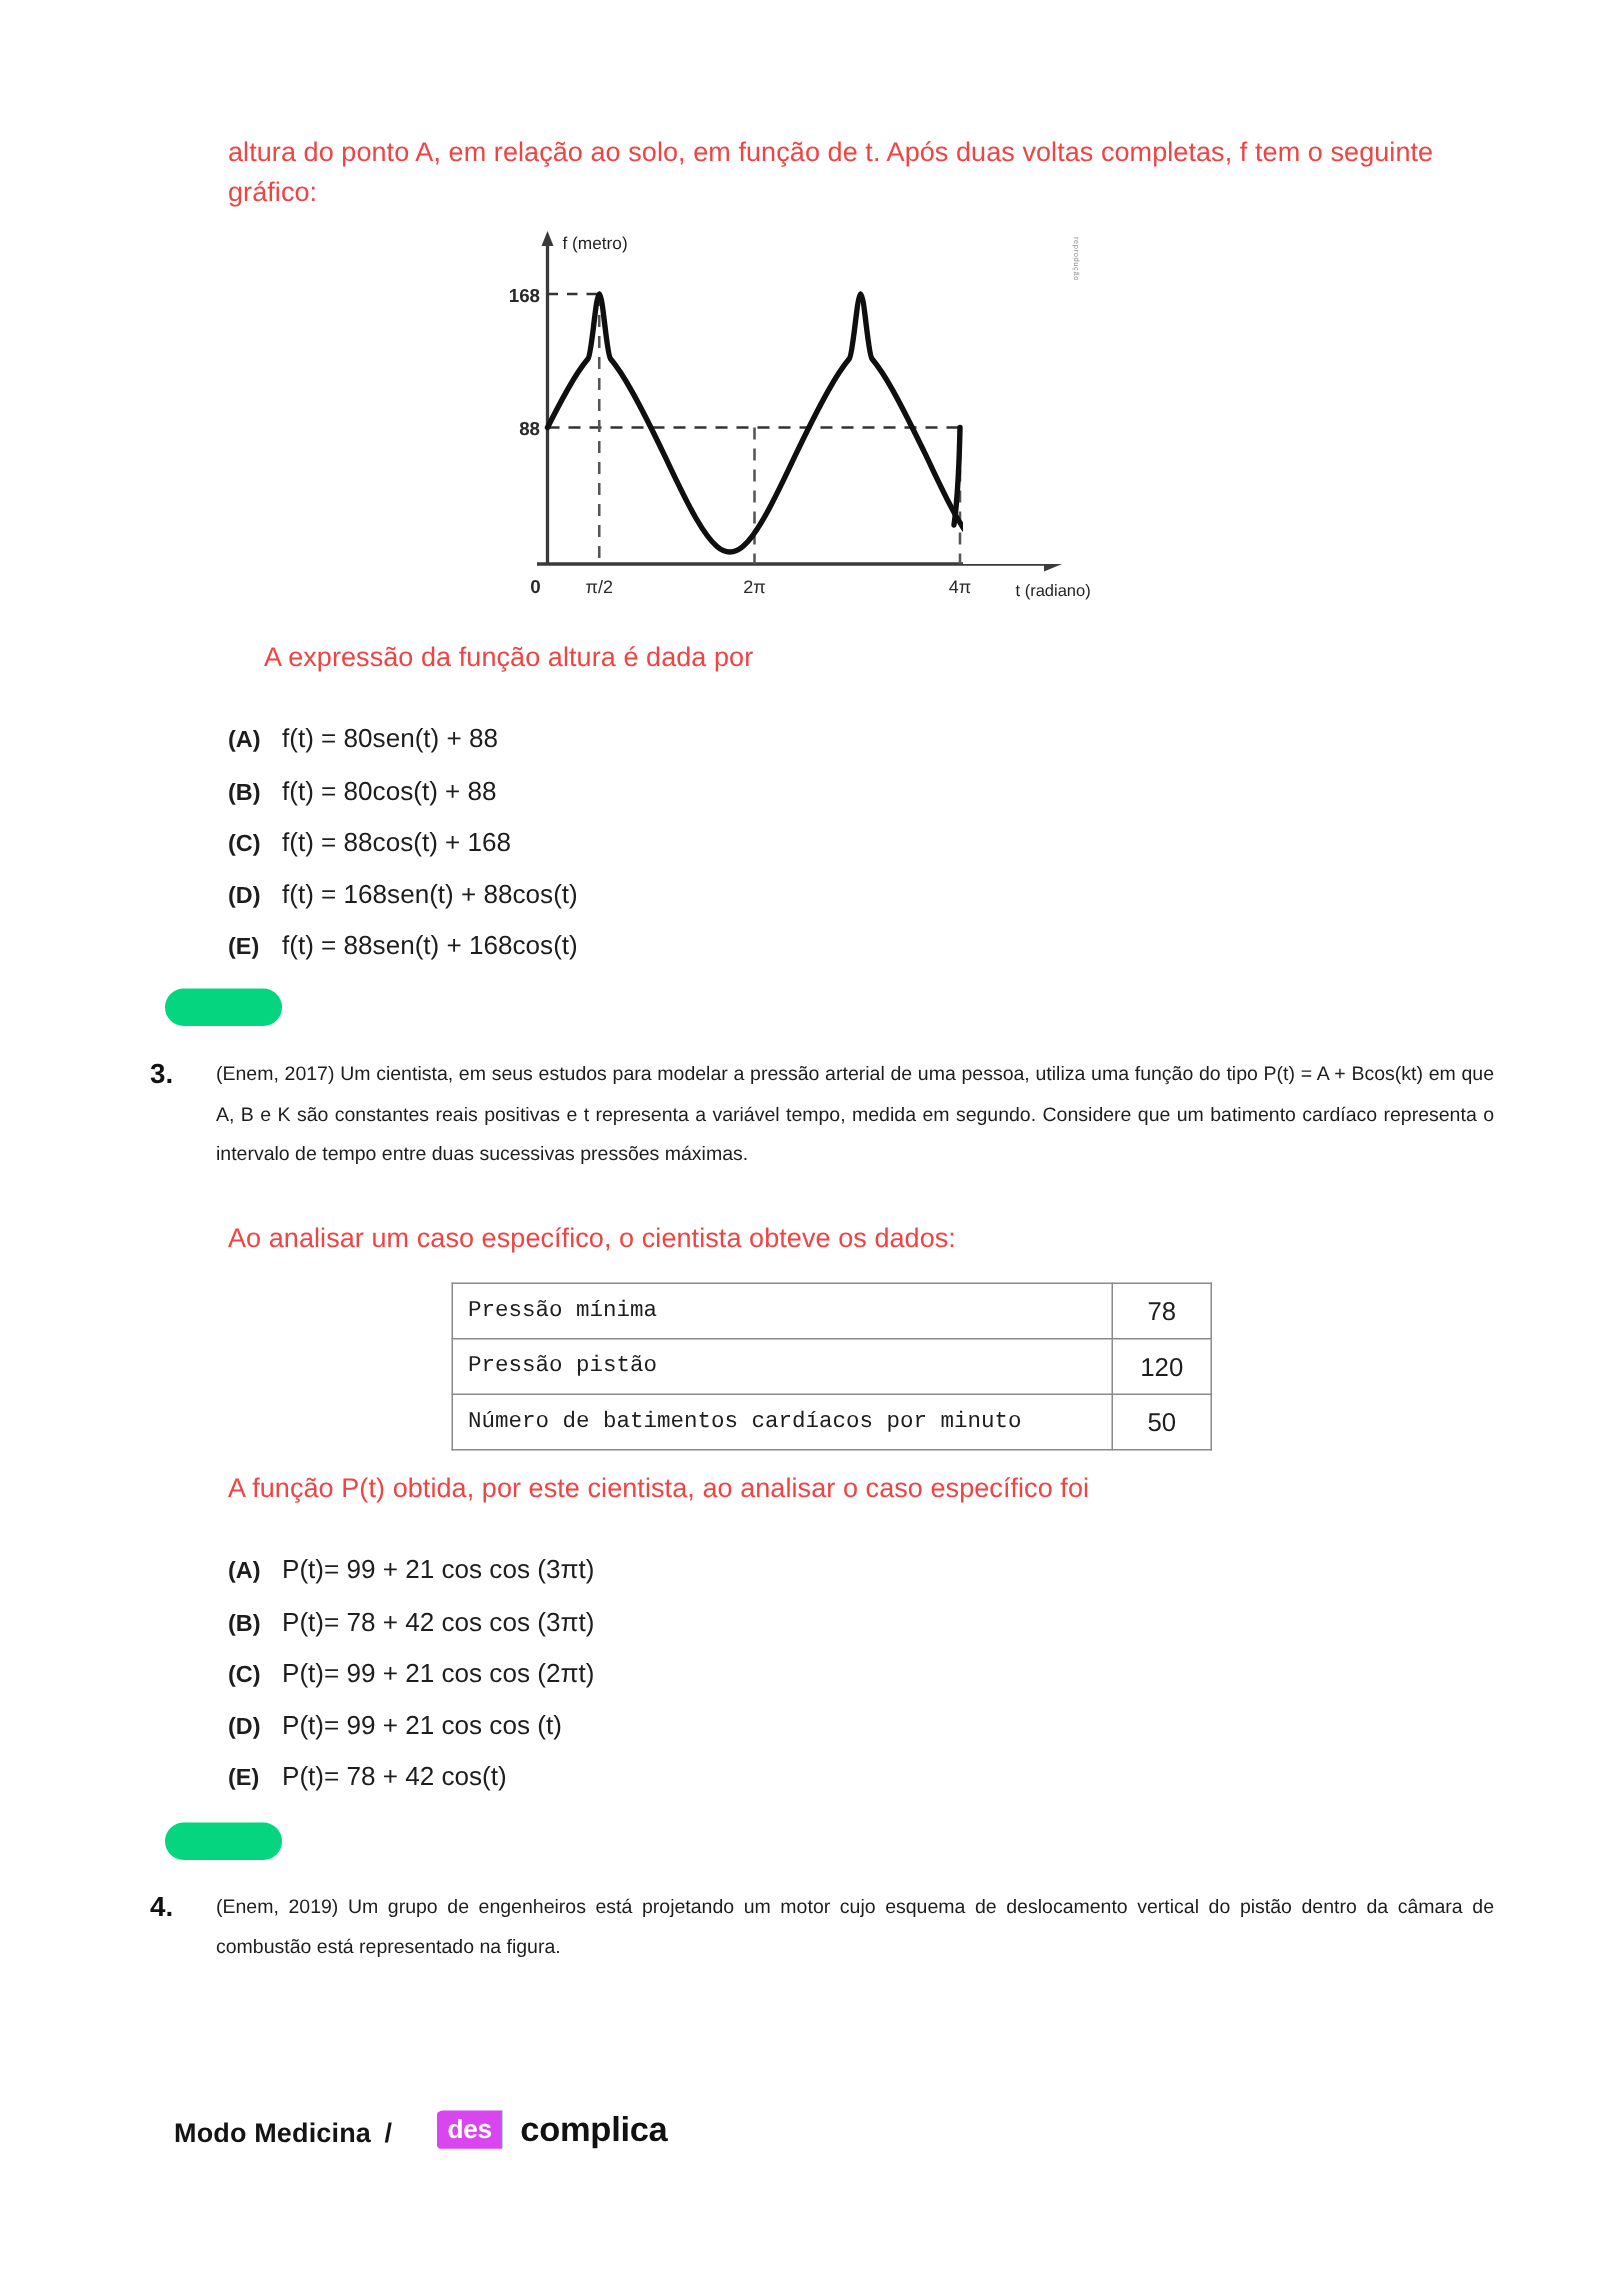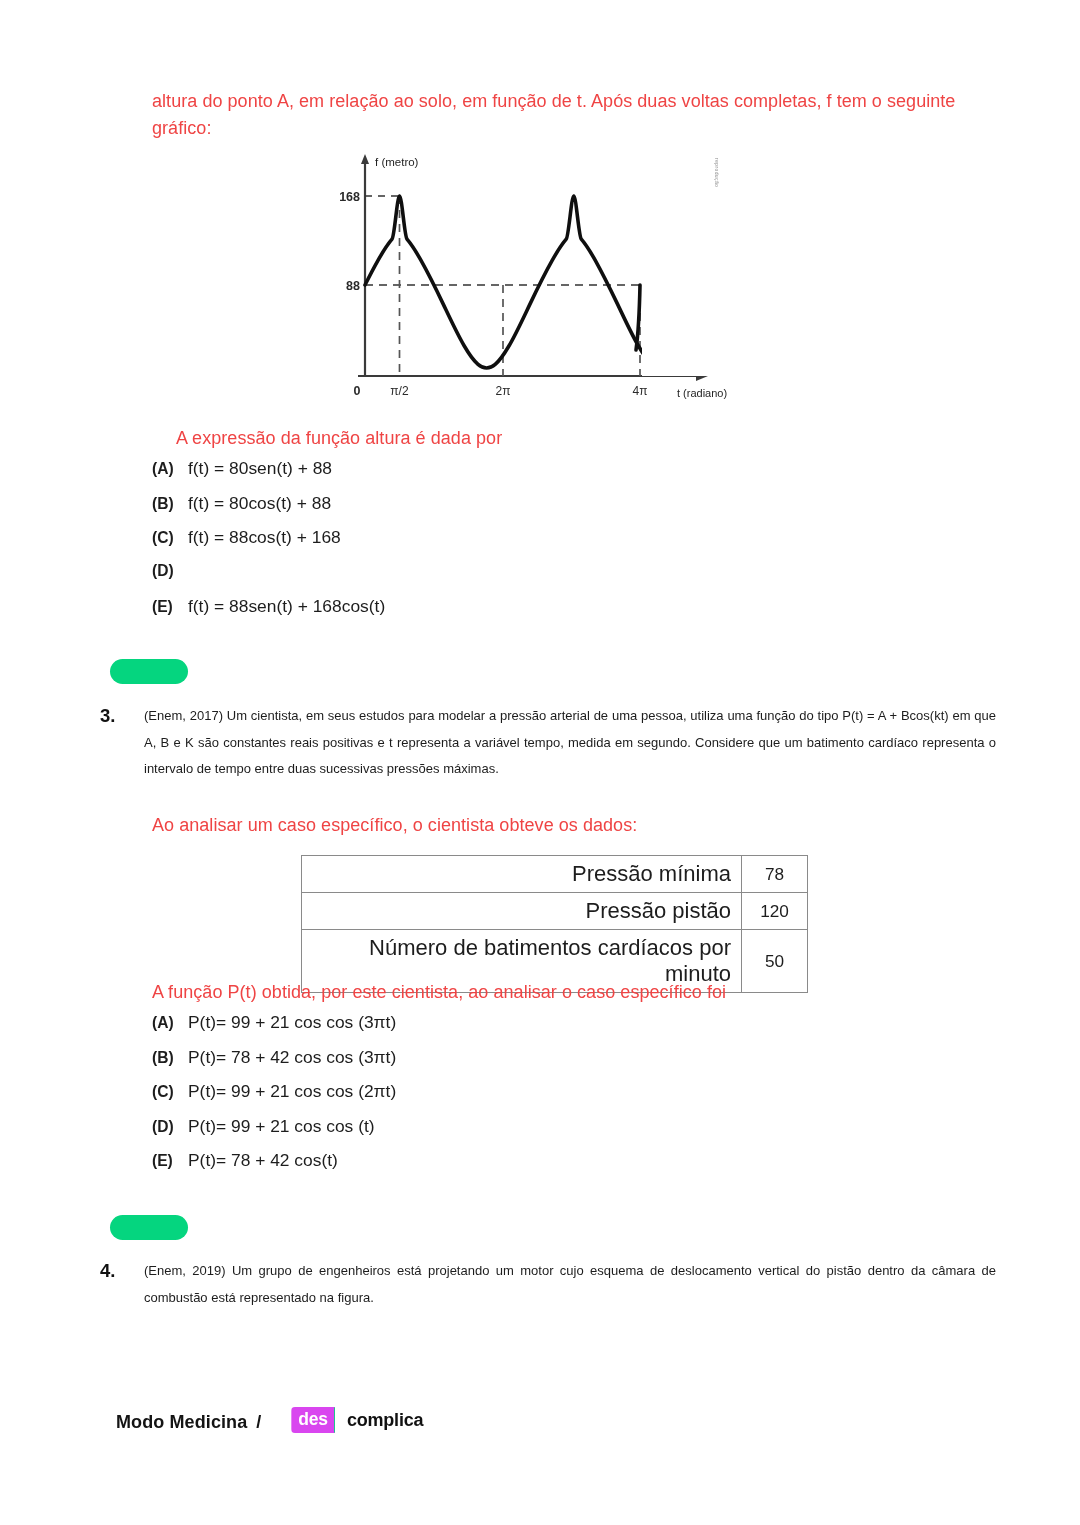--- a/index.html
+++ b/index.html
@@ -66,21 +66,21 @@
     height: 34.6px;
     font-size: 17.4px;
     color: #1d1d1d;
   }
   .alt-letter {
     width: 36px;
     flex: 0 0 36px;
     font-weight: bold;
     font-size: 15.6px;
   }
-  .alt-text { flex: 1 1 auto; }
+  .alt-text { flex: 1 1 auto; margin-top: 24px; }
 
   
   .answer-pill {
     position: absolute;
     width: 78px;
     height: 25px;
     border-radius: 13px;
     background: #05d57f;
   }
 
@@ -97,23 +97,24 @@
     font-size: 17px;
     color: #1d1d1d;
   }
   .data-table td {
     border: 1.6px solid #8a8a8a;
     padding: 5px 10px;
     height: 36px;
     line-height: 26px;
   }
   .data-table td.label-cell {
-    text-align: right;
+    text-align: left;
     width: 440px;
-    font-size: 22px;
+    font-size: 15px;
+    font-family: Liberation Mono, monospace;
   }
   .data-table td.value-cell {
     text-align: center;
     width: 66px;
     font-size: 17.2px;
   }
 
   
   .footer {
     position: absolute;
@@ -155,21 +156,21 @@
     content: "";
     position: absolute;
     right: -9px;
     top: 0;
     width: 10px;
     height: 100%;
     background: #05d57f;
     clip-path: polygon(0 0, 100% 22%, 100% 78%, 0 100%);
   }
   .logo-word {
-    font-size: 18px;
+    font-size: 23px;
     font-weight: bold;
     color: #111111;
     margin-left: 12px;
     letter-spacing: -0.2px;
   }
 
   
   .watermark {
     position: absolute;
     writing-mode: vertical-rl;
@@ -262,20 +263,21 @@
     <div class="alt-row">
       <span class="alt-letter">(B)</span>
       <span class="alt-text">f(t) = 80cos(t) + 88</span>
     </div>
     <div class="alt-row">
       <span class="alt-letter">(C)</span>
       <span class="alt-text">f(t) = 88cos(t) + 168</span>
     </div>
     <div class="alt-row">
       <span class="alt-letter">(D)</span>
+      <span class="alt-text">f(t) = 168sen(t) + 88cos(t)</span>
     </div>
     <div class="alt-row">
       <span class="alt-letter">(E)</span>
       <span class="alt-text">f(t) = 88sen(t) + 168cos(t)</span>
     </div>
   </div>
 
   <div class="answer-pill" style="left:110px; top:659px;"></div>
 
   <div class="q-block" style="left:100px; top:703px; width:896px;">

